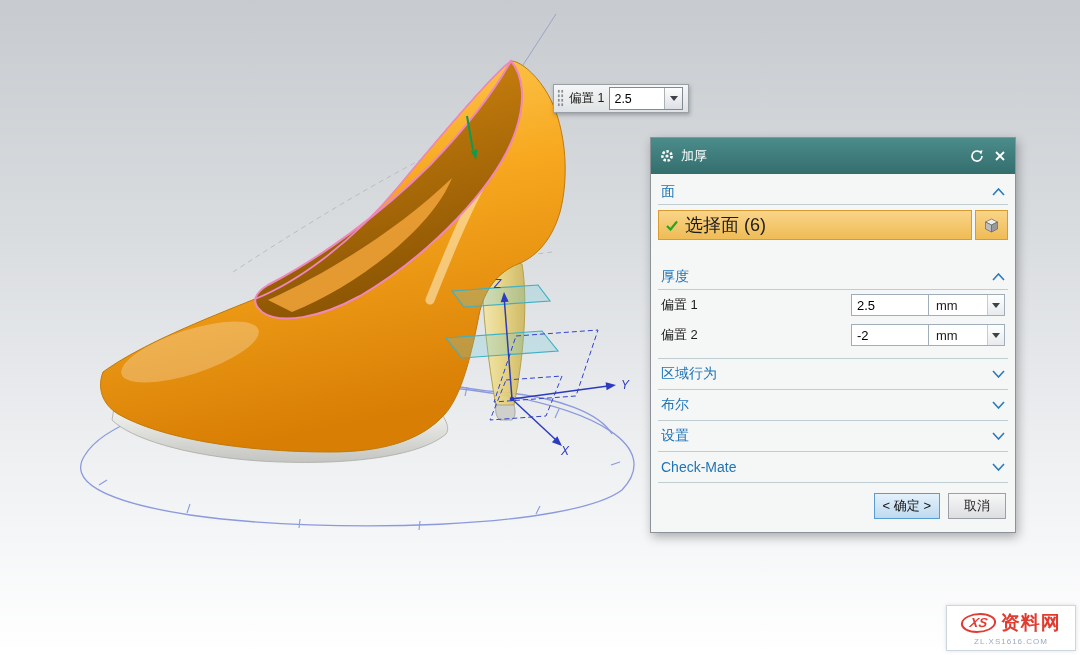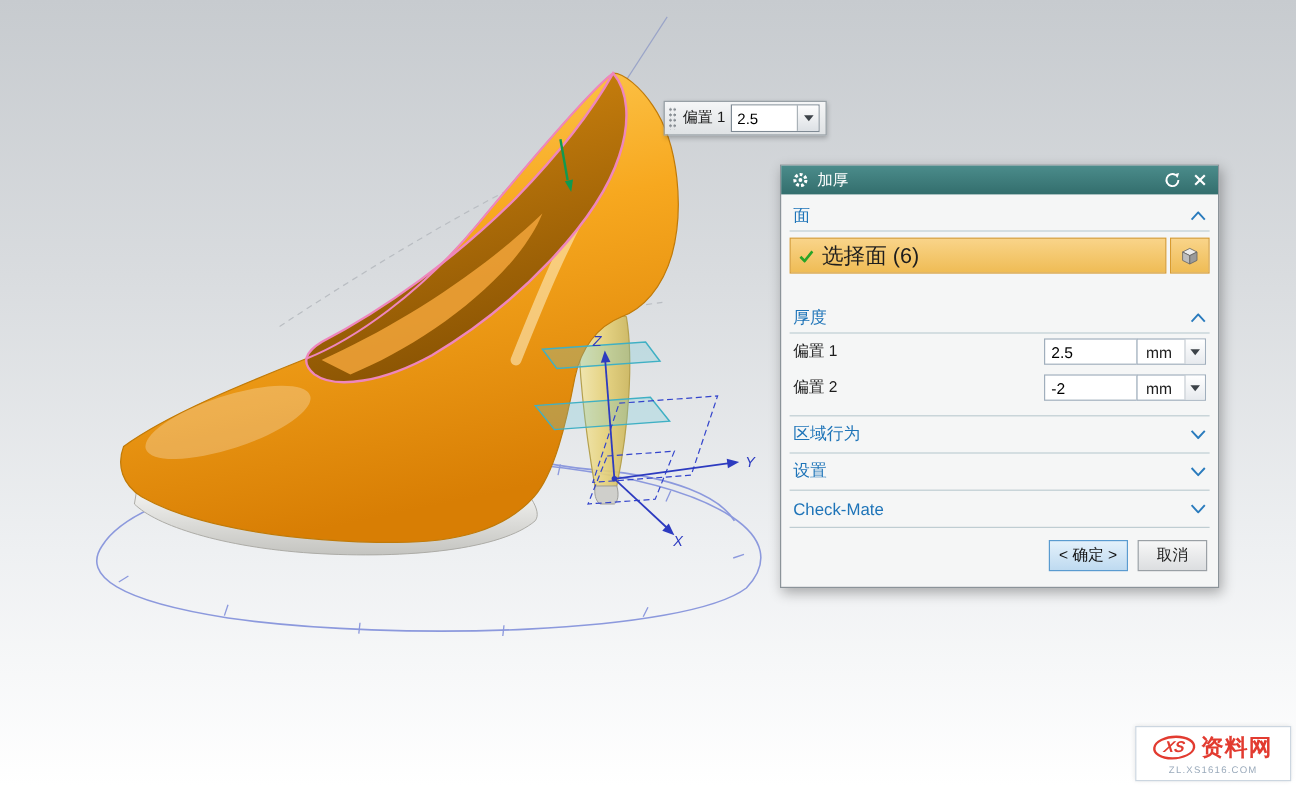--- a/index.html
+++ b/index.html
@@ -16,39 +16,39 @@
   .mini-toolbar .mlabel{font-size:12.5px;color:#1c1c1c;white-space:nowrap;}
   .combo{display:flex;align-items:stretch;border:1px solid #7f8a94;background:#fff;height:21px;}
   .combo input{width:46px;border:none;outline:none;font-size:12.5px;padding:0 4px;font-family:inherit;}
   .arrow-btn{width:17px;display:flex;align-items:center;justify-content:center;
     background:linear-gradient(#fdfdfd,#dde1e5);border-left:1px solid #aab2b8;}
   .tri{width:0;height:0;border-left:4px solid transparent;border-right:4px solid transparent;border-top:5px solid #3c4248;}
 
   
   .dialog{position:absolute;left:650px;top:137px;width:366px;background:#f5f6f6;
     border:1px solid #8b9399;box-shadow:2px 4px 10px rgba(0,0,0,.3);box-sizing:border-box;}
-  .titlebar{height:24px;background:linear-gradient(#4b8c8b,#336e6d);display:flex;align-items:center;
+  .titlebar{height:36px;background:linear-gradient(#4b8c8b,#336e6d);display:flex;align-items:center;
     color:#fff;padding:0 7px;gap:6px;}
   .titlebar .title{font-size:13px;}
   .tb-spacer{flex:1;}
   .tb-icon{width:17px;height:17px;display:flex;align-items:center;justify-content:center;cursor:pointer;}
   .dialog-body{padding:5px 7px 0 7px;}
   .group-header{display:flex;align-items:center;justify-content:space-between;height:25px;
     border-bottom:1px solid #bfcdd2;color:#1e74b8;font-size:14px;padding:0 3px;cursor:pointer;}
   .selection-row{display:flex;margin:5px 0 8px 0;height:30px;}
   .selection-main{flex:1;background:linear-gradient(#f9d489,#efbc55);border:1px solid #d89b2f;
     display:flex;align-items:center;gap:7px;padding:0 7px;font-size:18px;color:#1d1d1d;box-sizing:border-box;}
   .selection-cube{width:33px;margin-left:3px;background:linear-gradient(#f9d489,#efbc55);border:1px solid #d89b2f;
     display:flex;align-items:center;justify-content:center;box-sizing:border-box;}
   .thk-header{margin-top:24px;text-align:center;}
   .param-row{display:flex;align-items:center;height:30px;font-size:13px;color:#1d1d1d;padding:0 3px;}
   .plabel{flex:1;}
   .field{width:78px;height:22px;border:1px solid #a0aebc;background:#fff;font-size:13px;padding:0 5px;
     box-sizing:border-box;font-family:inherit;outline:none;}
-  .unit-combo{width:58px;height:22px;border:1px solid #a0aebc;margin-left:-1px;display:flex;align-items:stretch;
+  .unit-combo{width:77px;height:22px;border:1px solid #a0aebc;margin-left:-1px;display:flex;align-items:stretch;
     background:#fff;box-sizing:border-box;}
   .unit-label{flex:1;display:flex;align-items:center;padding-left:7px;font-size:13px;}
   .tri-btn{width:16px;display:flex;align-items:center;justify-content:center;border-left:1px solid #c5ccd2;
     background:linear-gradient(#ffffff,#e7eaee);}
   .icon-btn{width:25px;height:23px;border:1px solid #8f979c;background:linear-gradient(#fdfdfd,#e1e5e8);
     display:flex;align-items:center;justify-content:center;cursor:pointer;}
   .collapsed-wrap{margin-top:8px;border-top:1px solid #bfcdd2;}
   .collapsed-wrap .group-header{height:30px;}
   .footer{display:flex;justify-content:flex-end;align-items:flex-start;gap:8px;padding:10px 9px 13px 9px;}
   .btn{height:26px;min-width:58px;font-size:13px;display:flex;align-items:center;justify-content:center;
@@ -257,20 +257,26 @@
       </div>
 
       <div class="collapsed-wrap">
         <div class="group-header">
           <span>区域行为</span>
           <svg width="13" height="8">
             <polyline points="1,1 6.5,7 12,1" fill="none" stroke="#2a7bbd" stroke-width="1.6"></polyline>
           </svg>
         </div>
         <div class="group-header">
+          <span>布尔</span>
+          <svg width="13" height="8">
+            <polyline points="1,1 6.5,7 12,1" fill="none" stroke="#2a7bbd" stroke-width="1.6"></polyline>
+          </svg>
+        </div>
+        <div class="group-header">
           <span>设置</span>
           <svg width="13" height="8">
             <polyline points="1,1 6.5,7 12,1" fill="none" stroke="#2a7bbd" stroke-width="1.6"></polyline>
           </svg>
         </div>
         <div class="group-header">
           <span>Check-Mate</span>
           <svg width="13" height="8">
             <polyline points="1,1 6.5,7 12,1" fill="none" stroke="#2a7bbd" stroke-width="1.6"></polyline>
           </svg>

